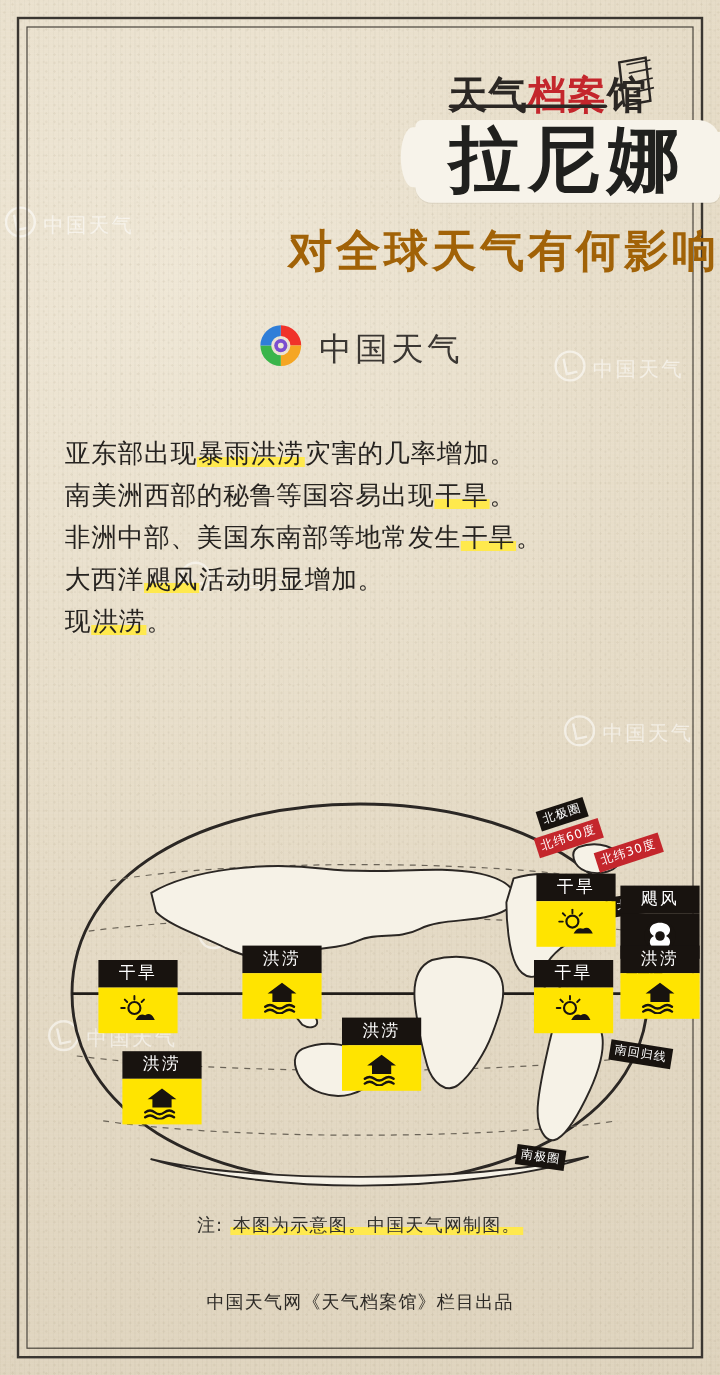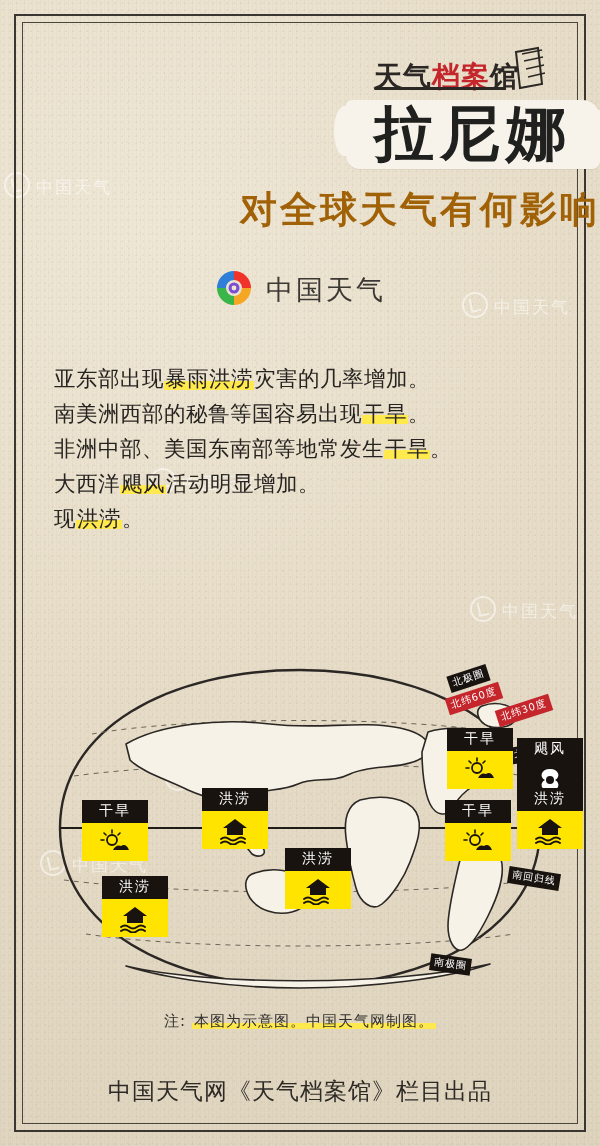--- a/index.html
+++ b/index.html
@@ -77,21 +77,21 @@
   .brandmark {
     position: absolute;
     right: 46px;
     top: 46px;
     width: 180px;
     height: 56px;
   }
   .brandmark .bm-text {
     position: absolute;
     left: 0; top: 12px;
-    font-size: 28px;
+    font-size: 32px;
     font-weight: bold;
     color: #2b2724;
     letter-spacing: 1px;
     font-family: "Liberation Sans", sans-serif;
   }
   .brandmark .bm-hl {
     color: #c4262c;
   }
   .brandmark .bm-underline {
     position: absolute;
@@ -222,21 +222,21 @@
   }
   .note .nhl {
     background: linear-gradient(transparent 60%, #ffe94d 60%, #ffe94d 96%, transparent 96%);
     padding: 0 2px;
   }
   .footer {
     position: absolute;
     left: 0; right: 0;
     top: 1076px;
     text-align: center;
-    font-size: 23px;
+    font-size: 15px;
     color: #2d2a26;
     letter-spacing: 1px;
     font-family: Liberation Serif, serif;
   }
 
   
   .tag {
     position: absolute;
     width: 66px;
   }

